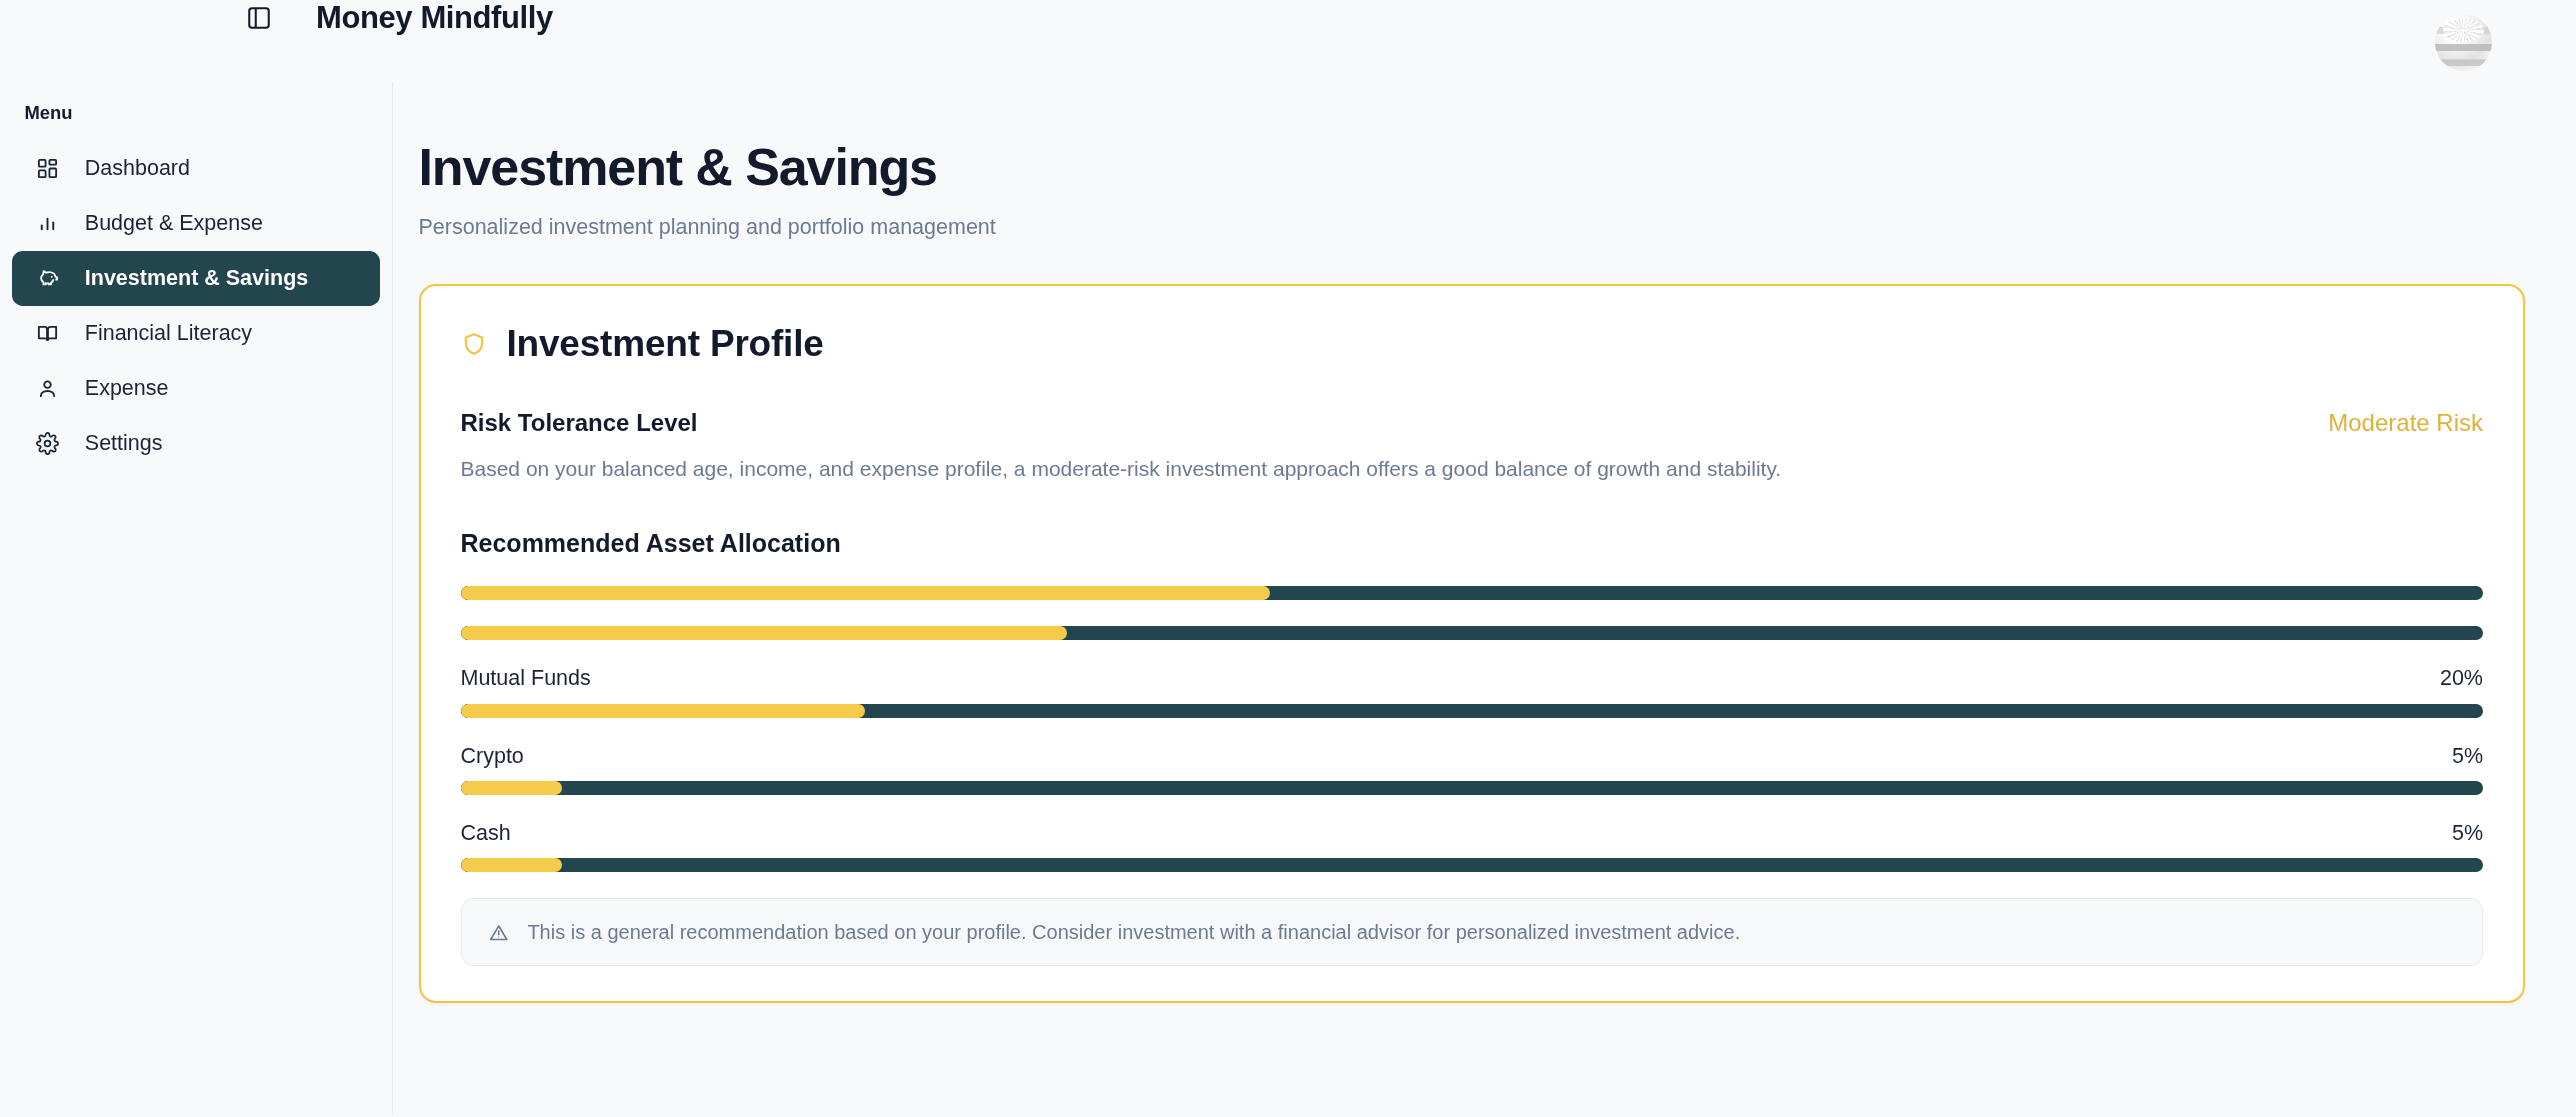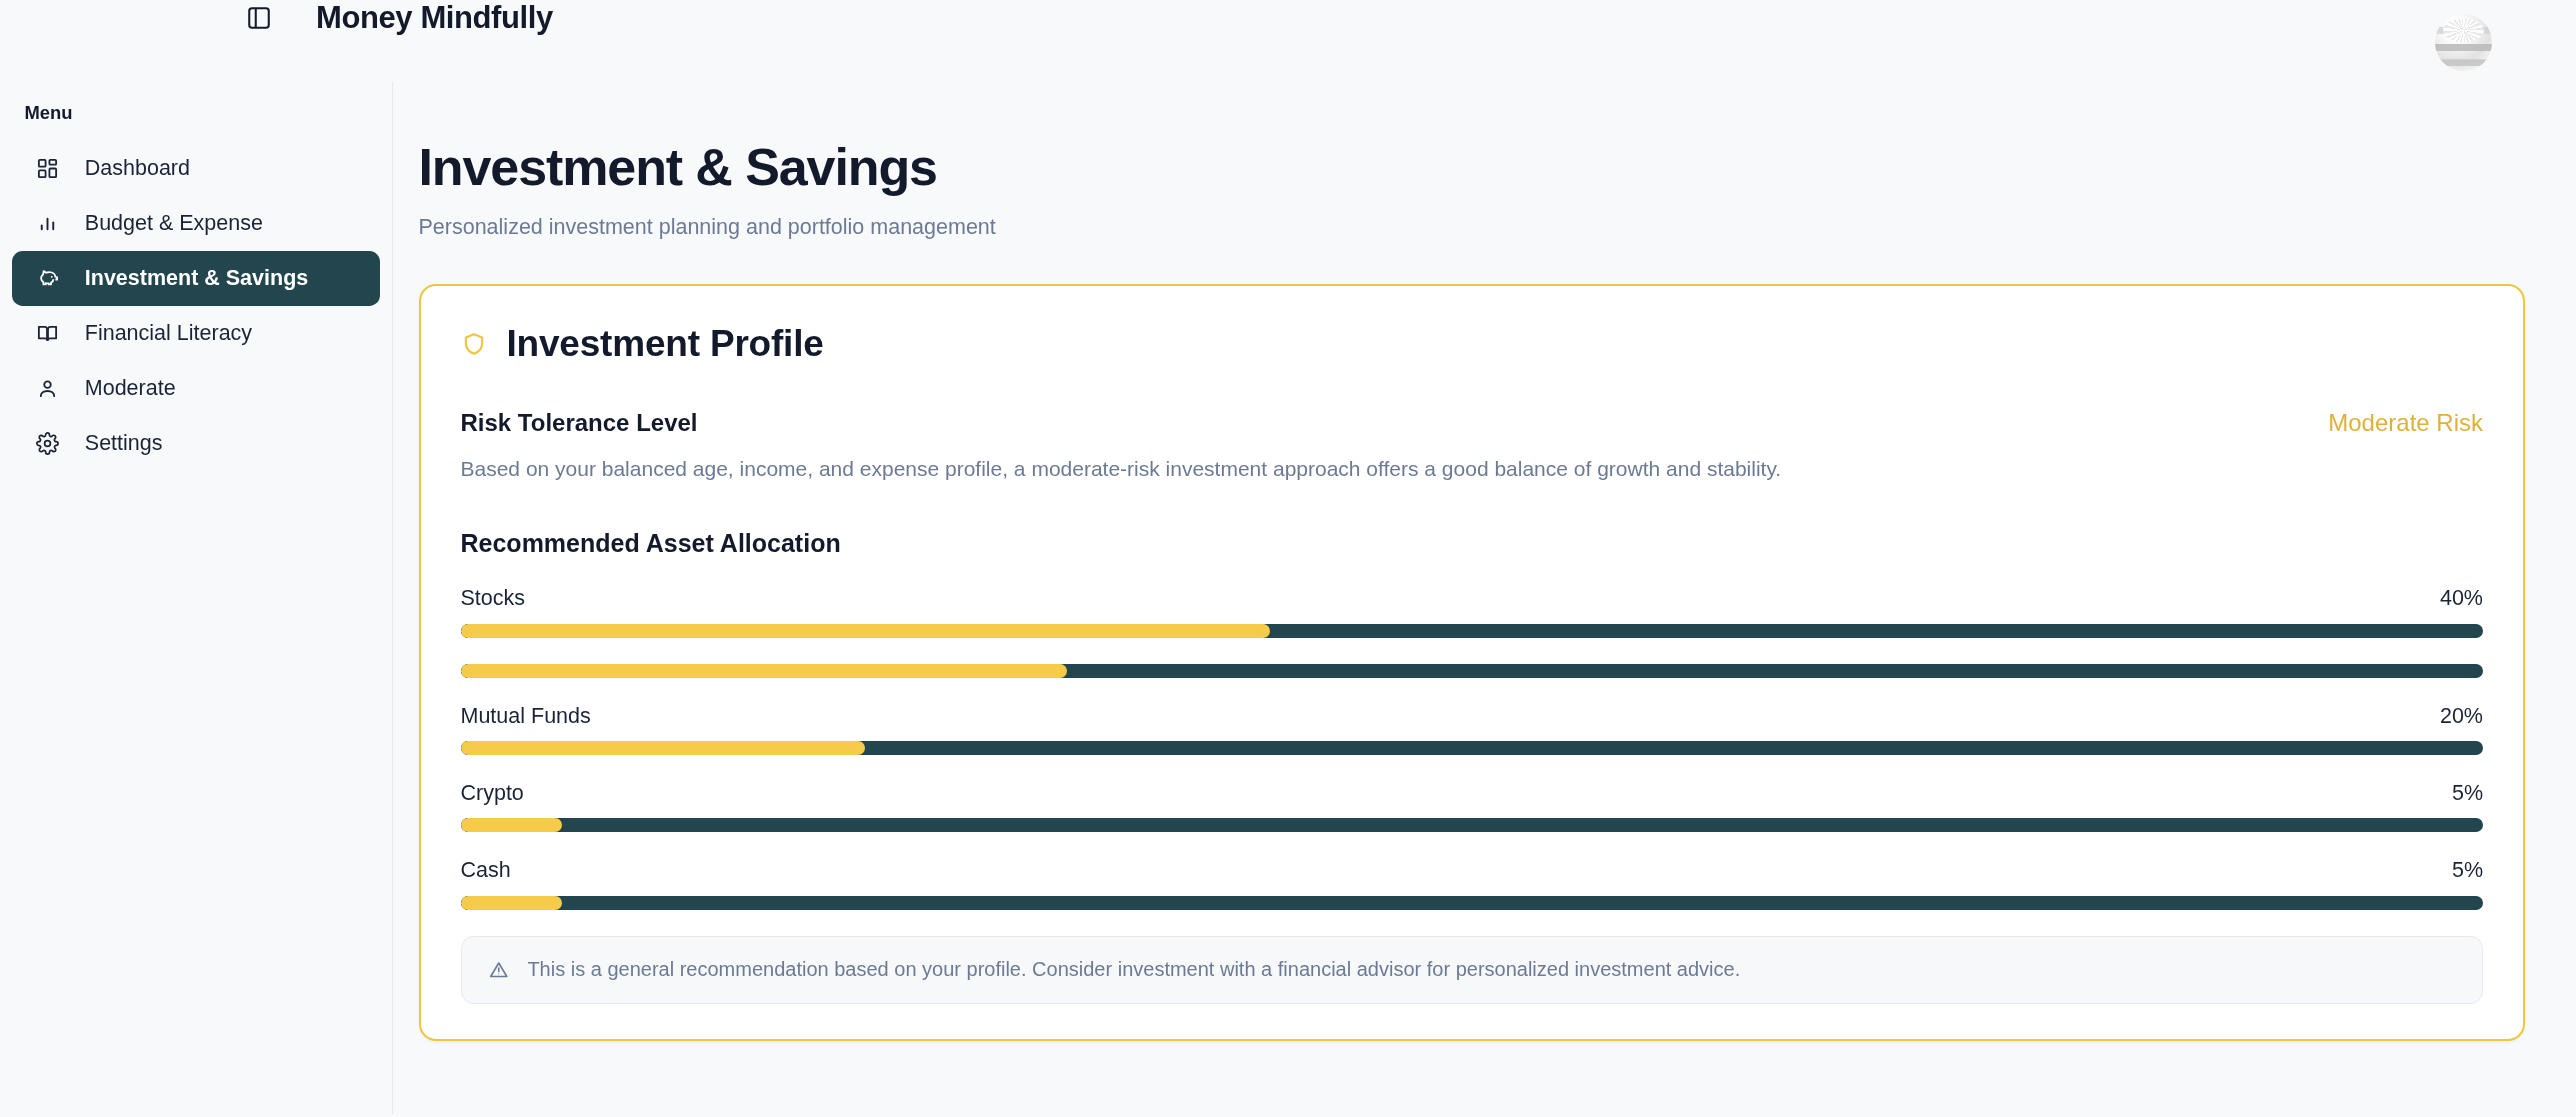--- a/index.html
+++ b/index.html
@@ -180,21 +180,21 @@
     <span>Financial Literacy</span>
   </div>
 
   <div class="nav-item">
     <span class="nav-icon">
       <svg width="23" height="23" viewBox="0 0 24 24" fill="none" stroke="#1B2437" stroke-width="1.9" stroke-linecap="round">
         <circle cx="12" cy="8" r="3.4"></circle>
           <path d="M5 20c0-3.4 3.1-5.4 7-5.4s7 2 7 5.4"></path>
       </svg>
     </span>
-    <span>Moderate</span>
+    <span>Expense</span>
   </div>
 
   <div class="nav-item">
     <span class="nav-icon">
       <svg width="23" height="23" viewBox="0 0 24 24" fill="none" stroke="#1B2437" stroke-width="1.8">
         <circle cx="12" cy="12" r="3"></circle>
         <path d="M19.4 15a1.6 1.6 0 0 0 .3 1.8l.1.1a2 2 0 1 1-2.8 2.8l-.1-.1a1.6 1.6 0 0 0-1.8-.3 1.6 1.6 0 0 0-1 1.5V21a2 2 0 1 1-4 0v-.1A1.6 1.6 0 0 0 9 19.4a1.6 1.6 0 0 0-1.8.3l-.1.1a2 2 0 1 1-2.8-2.8l.1-.1a1.6 1.6 0 0 0 .3-1.8 1.6 1.6 0 0 0-1.5-1H3a2 2 0 1 1 0-4h.1A1.6 1.6 0 0 0 4.6 9a1.6 1.6 0 0 0-.3-1.8l-.1-.1a2 2 0 1 1 2.8-2.8l.1.1a1.6 1.6 0 0 0 1.8.3H9a1.6 1.6 0 0 0 1-1.5V3a2 2 0 1 1 4 0v.1a1.6 1.6 0 0 0 1 1.5 1.6 1.6 0 0 0 1.8-.3l.1-.1a2 2 0 1 1 2.8 2.8l-.1.1a1.6 1.6 0 0 0-.3 1.8V9a1.6 1.6 0 0 0 1.5 1H21a2 2 0 1 1 0 4h-.1a1.6 1.6 0 0 0-1.5 1z"></path>
       </svg>
     </span>
     <span>Settings</span>
@@ -219,24 +219,20 @@
       <span class="risk-title">Risk Tolerance Level</span>
       <span class="risk-badge">Moderate Risk</span>
     </div>
     <div class="risk-desc">Based on your balanced age, income, and expense profile, a moderate-risk investment approach offers a good balance of growth and stability.</div>
 
     <div class="alloc-title">Recommended Asset Allocation</div>
 
     <div class="bars">
 
       <div class="bar-block">
-        <div class="bar-head">
-          <span class="bar-name">Stocks</span>
-          <span class="bar-pct">40%</span>
-        </div>
         <div class="bar-track">
           <div class="bar-fill" style="width: 40%;"></div>
         </div>
       </div>
 
       <div class="bar-block">
         <div class="bar-track">
           <div class="bar-fill" style="width: 30%;"></div>
         </div>
       </div>

